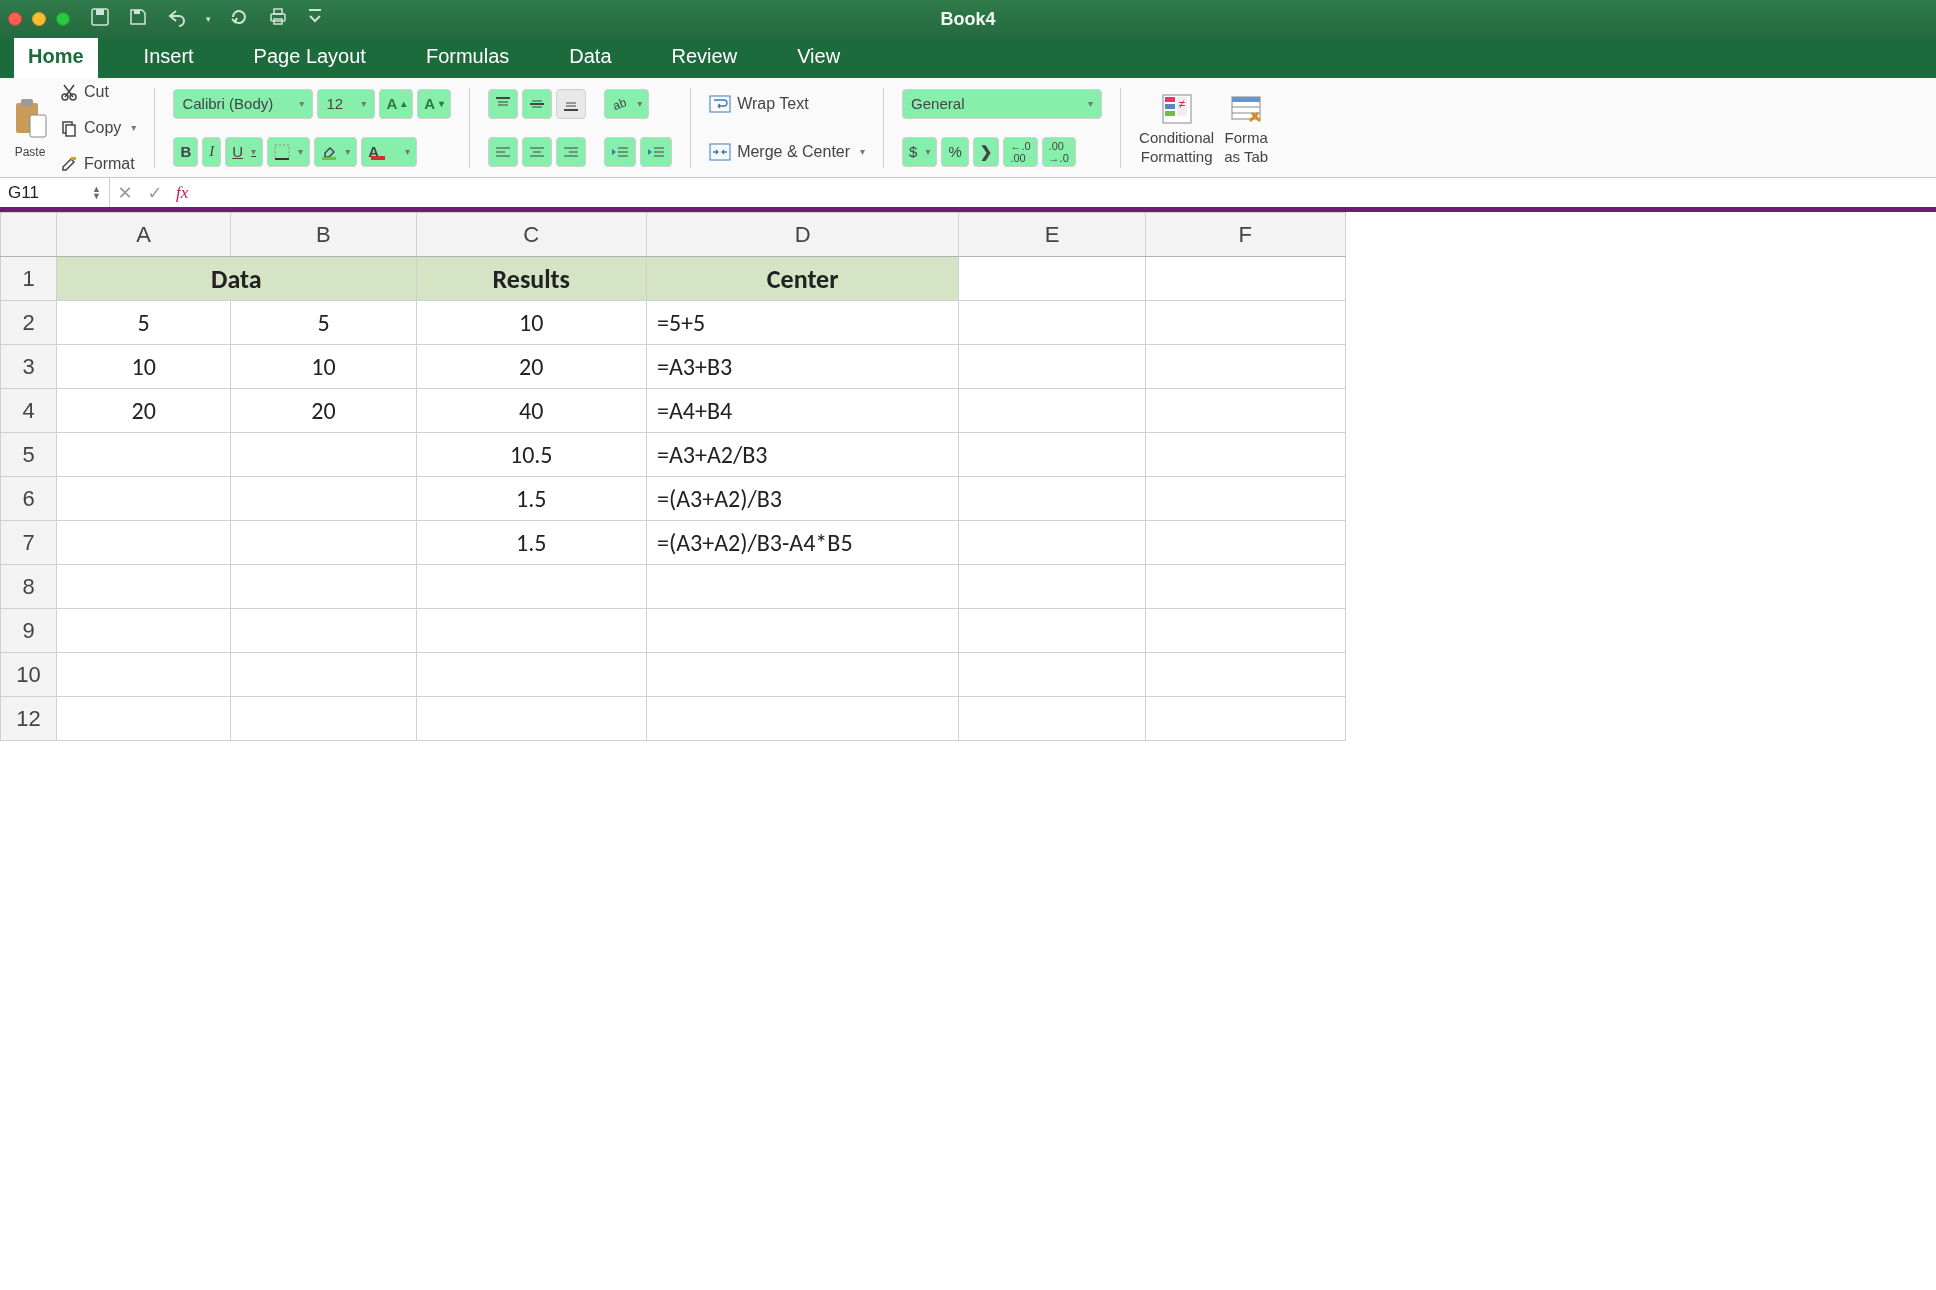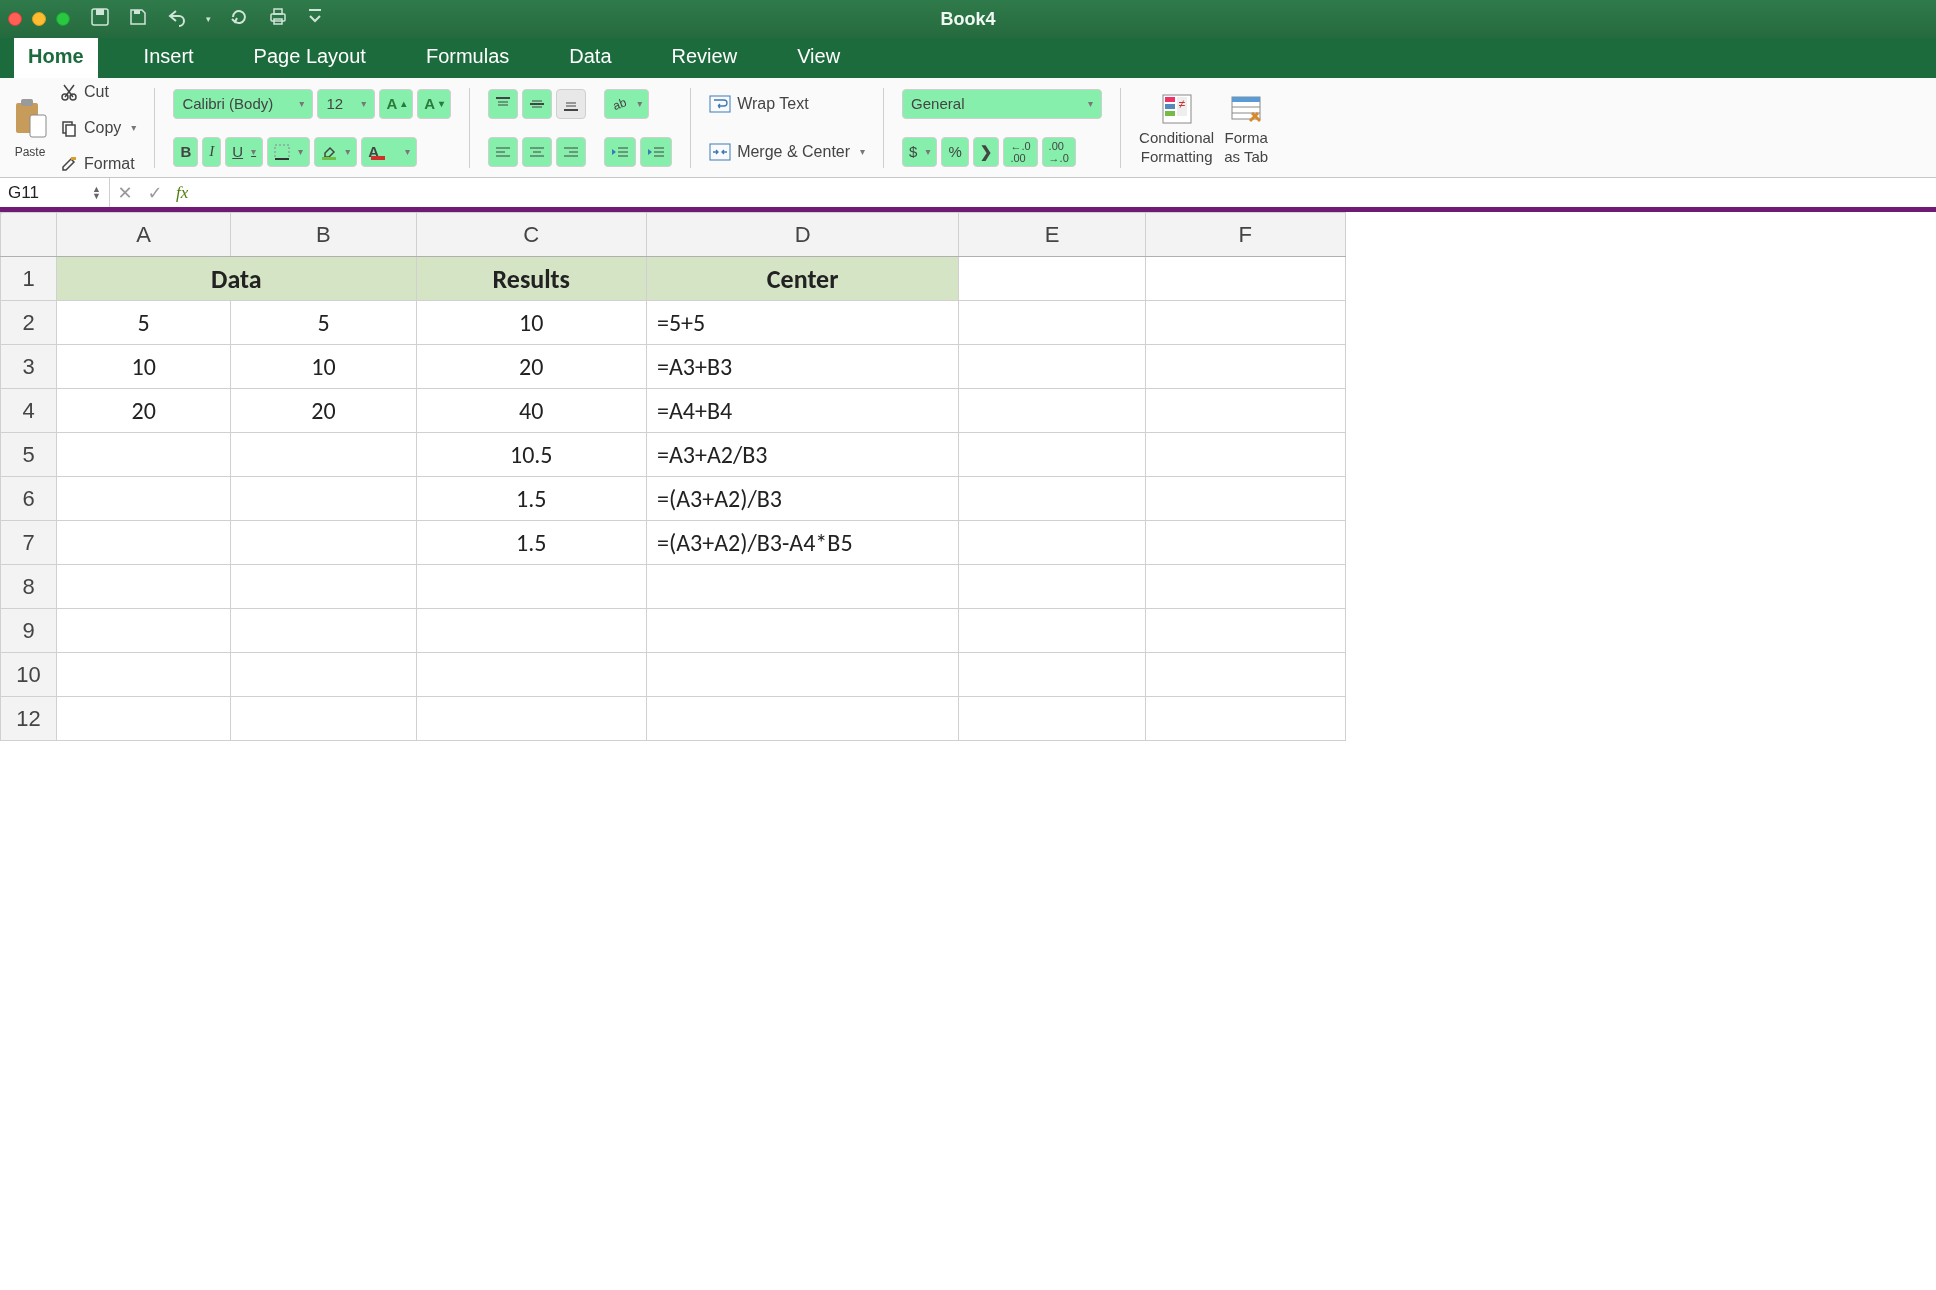--- a/index.html
+++ b/index.html
@@ -90,21 +90,21 @@
   .formula-bar {
     height:34px; display:flex; align-items:center; border-bottom:5px solid #701a75;
     background:#fff;
   }
   .name-box {
     width:110px; height:100%; border-right:1px solid #cfcfcf;
     display:flex; align-items:center; padding:0 8px; font-size:17px;
   }
   .name-box .spin { margin-left:auto; display:flex; flex-direction:column; line-height:7px; font-size:9px; color:#666; cursor:pointer;}
   .fbar-btn { width:30px; text-align:center; color:#9a9a9a; font-size:18px; cursor:pointer;}
-  .fx-label { font-style:italic; font-size:17px; color:#4d7c0f; padding:0 6px; font-family:"Times New Roman",serif;}
+  .fx-label { font-style:italic; font-size:17px; color:#be185d; padding:0 6px; font-family:"Times New Roman",serif;}
   .fbar-input { flex:1; height:100%; border:none; outline:none; font-size:16px; padding:0 8px;}
 
   
   .sheet-wrap { overflow:auto; }
   table.sheet { border-collapse:collapse; table-layout:fixed; width:1346px;}
   table.sheet th, table.sheet td {
     border:1px solid #d0d0d0;
     height:44px;
     font-size:24px;
     font-family: Calibri, Arial, sans-serif;

